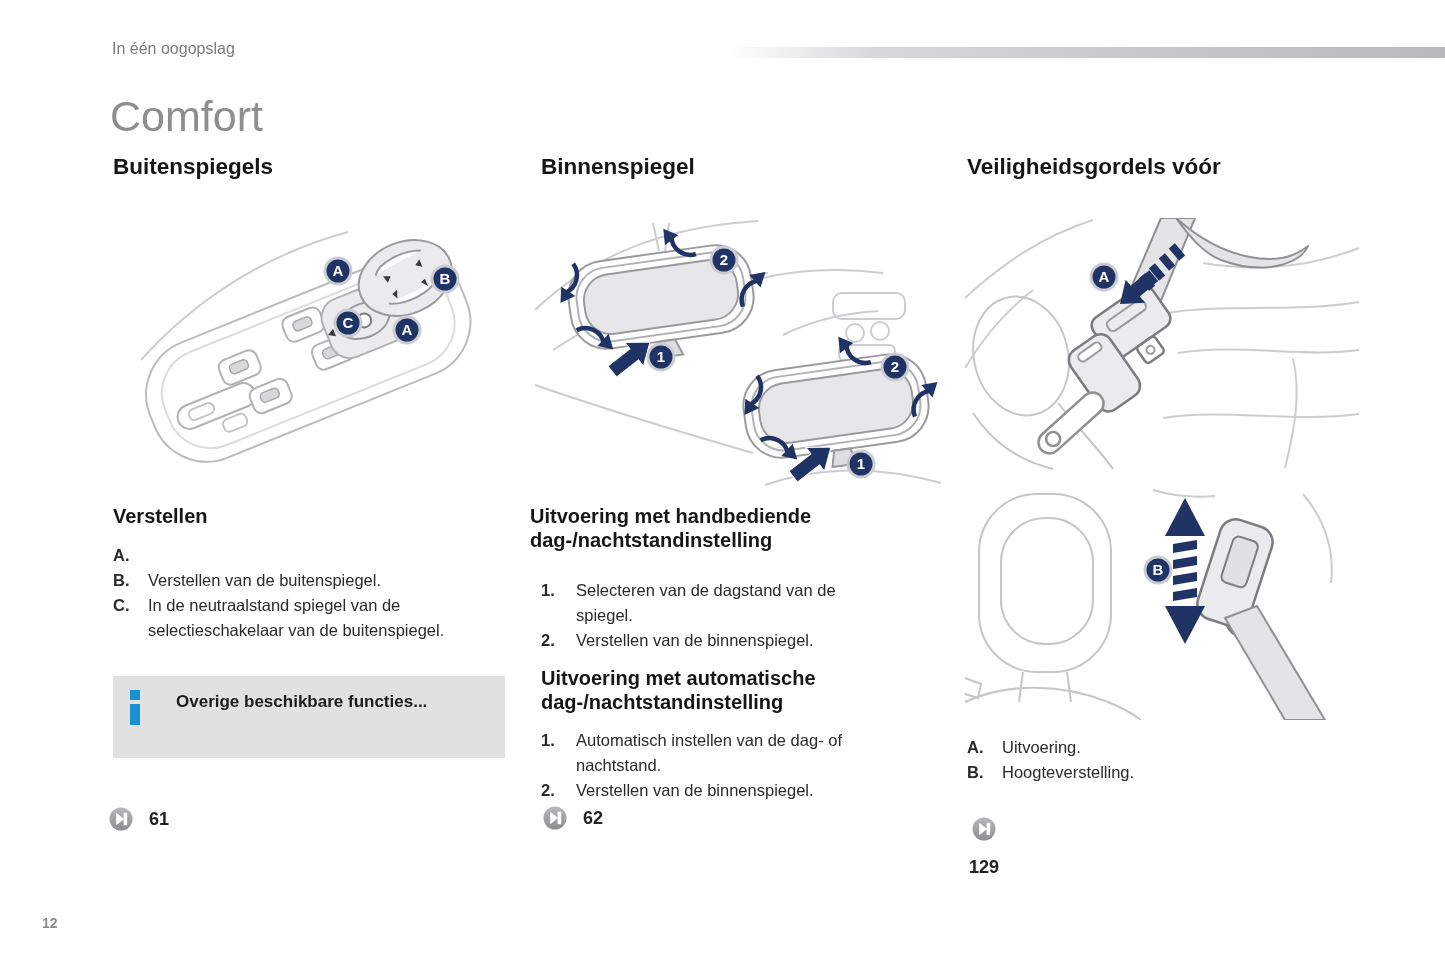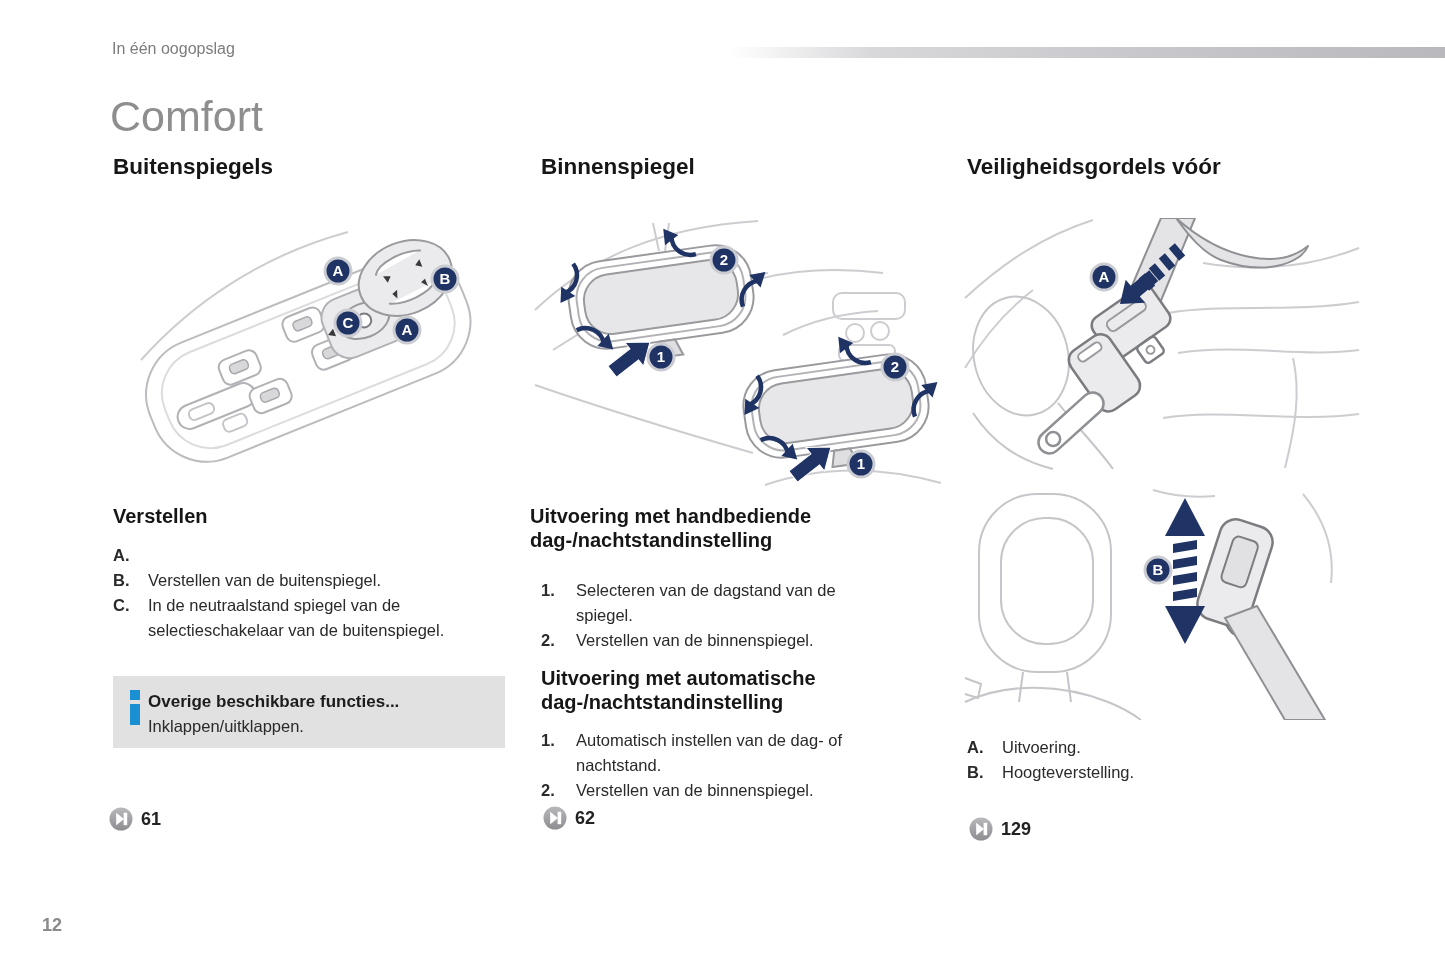--- a/index.html
+++ b/index.html
@@ -8,28 +8,28 @@
   .abs{position:absolute;}
   .breadcrumb{left:112px;top:40px;font-size:16px;color:#7c7c7e;}
   .topbar{left:730px;top:47px;width:715px;height:11px;
           background:linear-gradient(to right,rgba(200,200,204,0),#d8d8db 20%,#c9c9cd 55%,#b9b9bd 100%);}
   .page-title{left:110px;top:92px;font-size:43px;color:#8e8e90;}
   .col-heading{top:154px;font-size:22.5px;font-weight:bold;color:#161616;}
   .subheading{font-size:20px;font-weight:bold;color:#161616;line-height:24px;}
   .list{font-size:16.5px;line-height:25px;color:#2a2a2a;}
   .list-row{display:flex;}
   .list-label{width:35px;flex:none;font-weight:bold;}
-  .infobox{left:113px;top:676px;width:392px;height:72px;background:#e1e1e2;
-           display:flex;box-sizing:border-box;padding:14px 10px 0 17px;gap:8px;}
+  .infobox{left:113px;top:676px;width:392px;height:82px;background:#e1e1e2;
+           display:flex;box-sizing:border-box;padding:14px 10px 0 17px;gap:36px;}
   .info-i .dot{display:block;width:10px;height:10px;background:#1a90d2;margin-bottom:4px;}
   .info-i .bar{display:block;width:10px;height:21px;background:#1a90d2;}
   .info-title{font-size:17px;font-weight:bold;line-height:24px;color:#1c1c1c;}
   .info-body{font-size:16.5px;line-height:24px;color:#2a2a2a;}
-  .pageref{display:flex;align-items:center;gap:8px;font-size:18px;font-weight:bold;color:#222;}
-  .pagenum{left:42px;top:915px;font-size:18px;font-weight:bold;color:#8a8a8c;}
+  .pageref{display:flex;align-items:center;gap:16px;font-size:18px;font-weight:bold;color:#222;}
+  .pagenum{left:42px;top:915px;font-size:14px;font-weight:bold;color:#8a8a8c;}
   svg text{font-family:"Liberation Sans","DejaVu Sans",sans-serif;}
   .badge-c{fill:#1f3364;stroke:#caccd2;stroke-width:3px;}
   .badge-t{fill:#fff;font-size:15px;font-weight:bold;text-anchor:middle;}
 </style>
 </head>
 <body>
 
 <div class="page">
 
   <div class="abs breadcrumb">In één oogopslag</div>
@@ -263,21 +263,20 @@
     </div>
   </div>
 
   <div class="abs infobox">
     <div class="info-i">
         <span class="dot"></span>
         <span class="bar"></span>
       </div>
     <div class="info-text">
       <div class="info-title">Overige beschikbare functies...</div>
-      <div class="info-body">Inklappen/uitklappen.</div>
     </div>
   </div>
 
   <div class="abs pageref" style="left:109px;top:807px;">
     <svg width="24" height="24" viewBox="0 0 24 24">
       <defs>
           <linearGradient id="gA" x1="0" y1="0" x2="0" y2="1">
         <stop offset="0" stop-color="#b9b9bd"></stop>
             <stop offset="1" stop-color="#8d8d91"></stop>
           </linearGradient>
@@ -332,21 +331,21 @@
     <div class="list-row">
       <span class="list-label">A.</span>
       <span class="list-text">Uitvoering.</span>
     </div>
     <div class="list-row">
       <span class="list-label">B.</span>
       <span class="list-text">Hoogteverstelling.</span>
     </div>
   </div>
 
-  <div class="abs pageref" style="left:969px;top:817px;">
+  <div class="abs pageref" style="left:969px;top:817px;flex-direction:column;">
     <svg width="24" height="24" viewBox="0 0 24 24">
       <defs>
           <linearGradient id="gC" x1="0" y1="0" x2="0" y2="1">
         <stop offset="0" stop-color="#b9b9bd"></stop>
             <stop offset="1" stop-color="#8d8d91"></stop>
           </linearGradient>
         </defs>
       <circle cx="12" cy="12" r="11.5" fill="url(#gC)"></circle>
       <polygon points="7.2,5.8 15,12 7.2,18.2" fill="#fff"></polygon>
       <rect x="14.6" y="5.8" width="3.6" height="12.4" fill="#fff"></rect>

